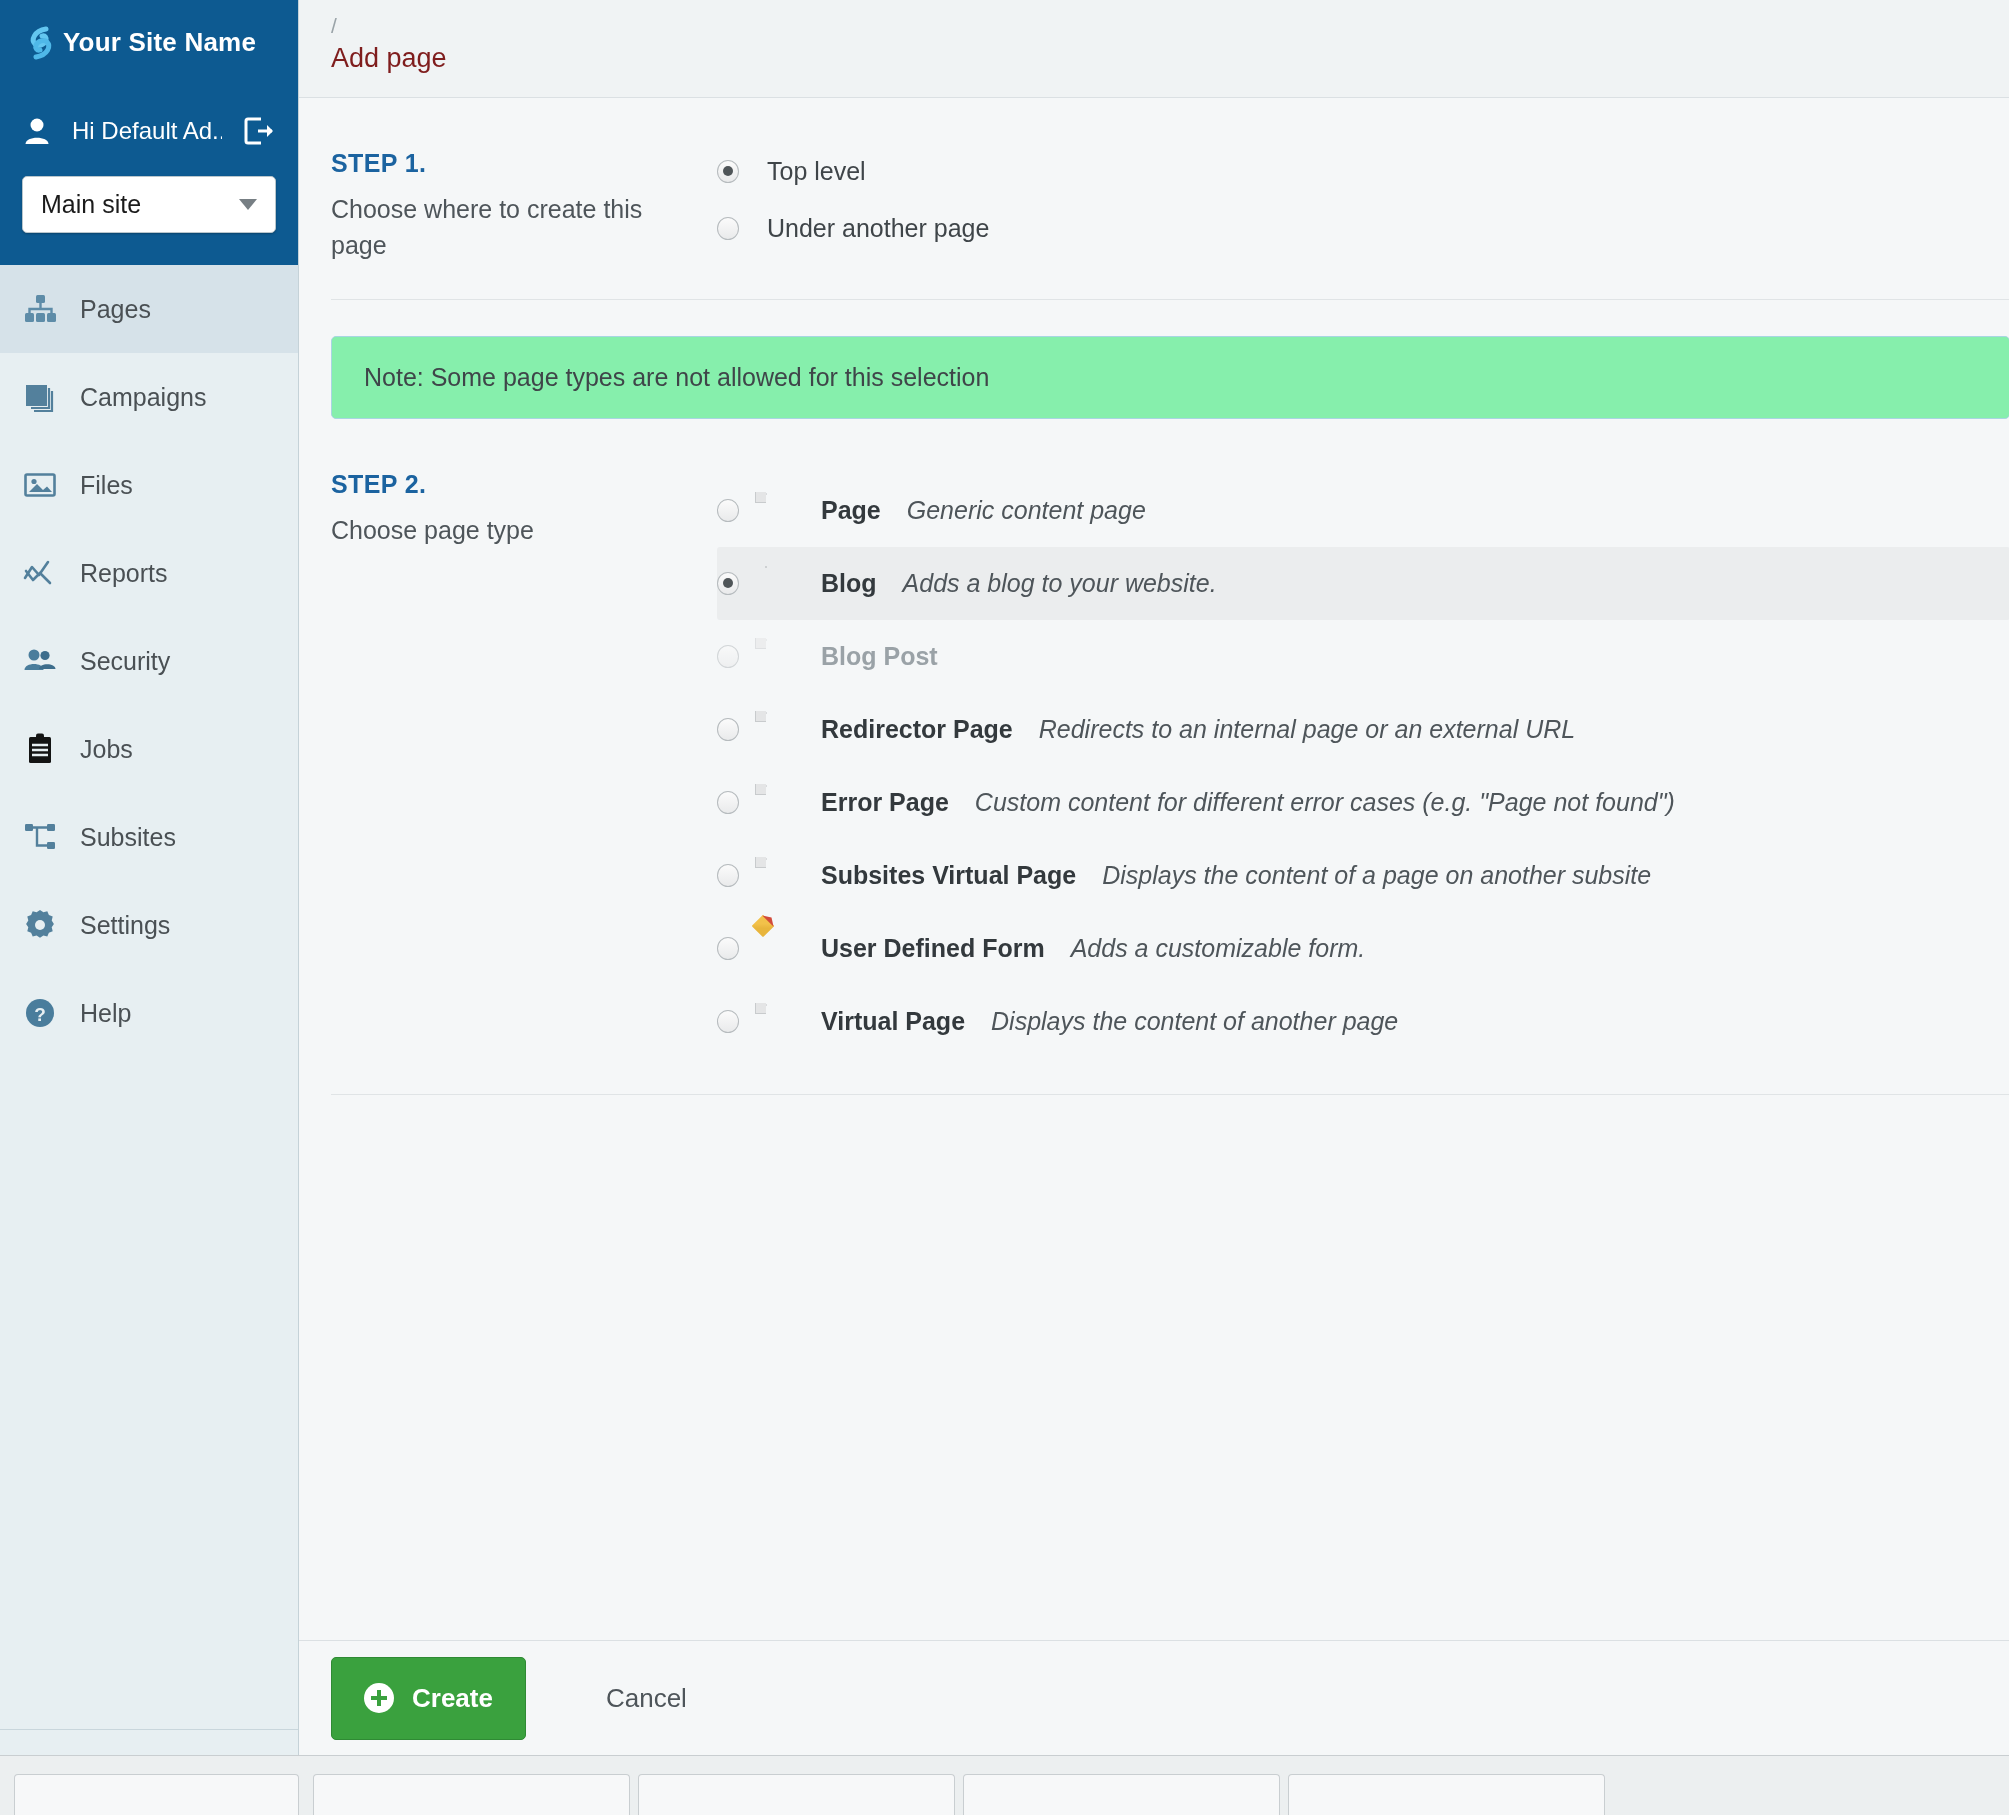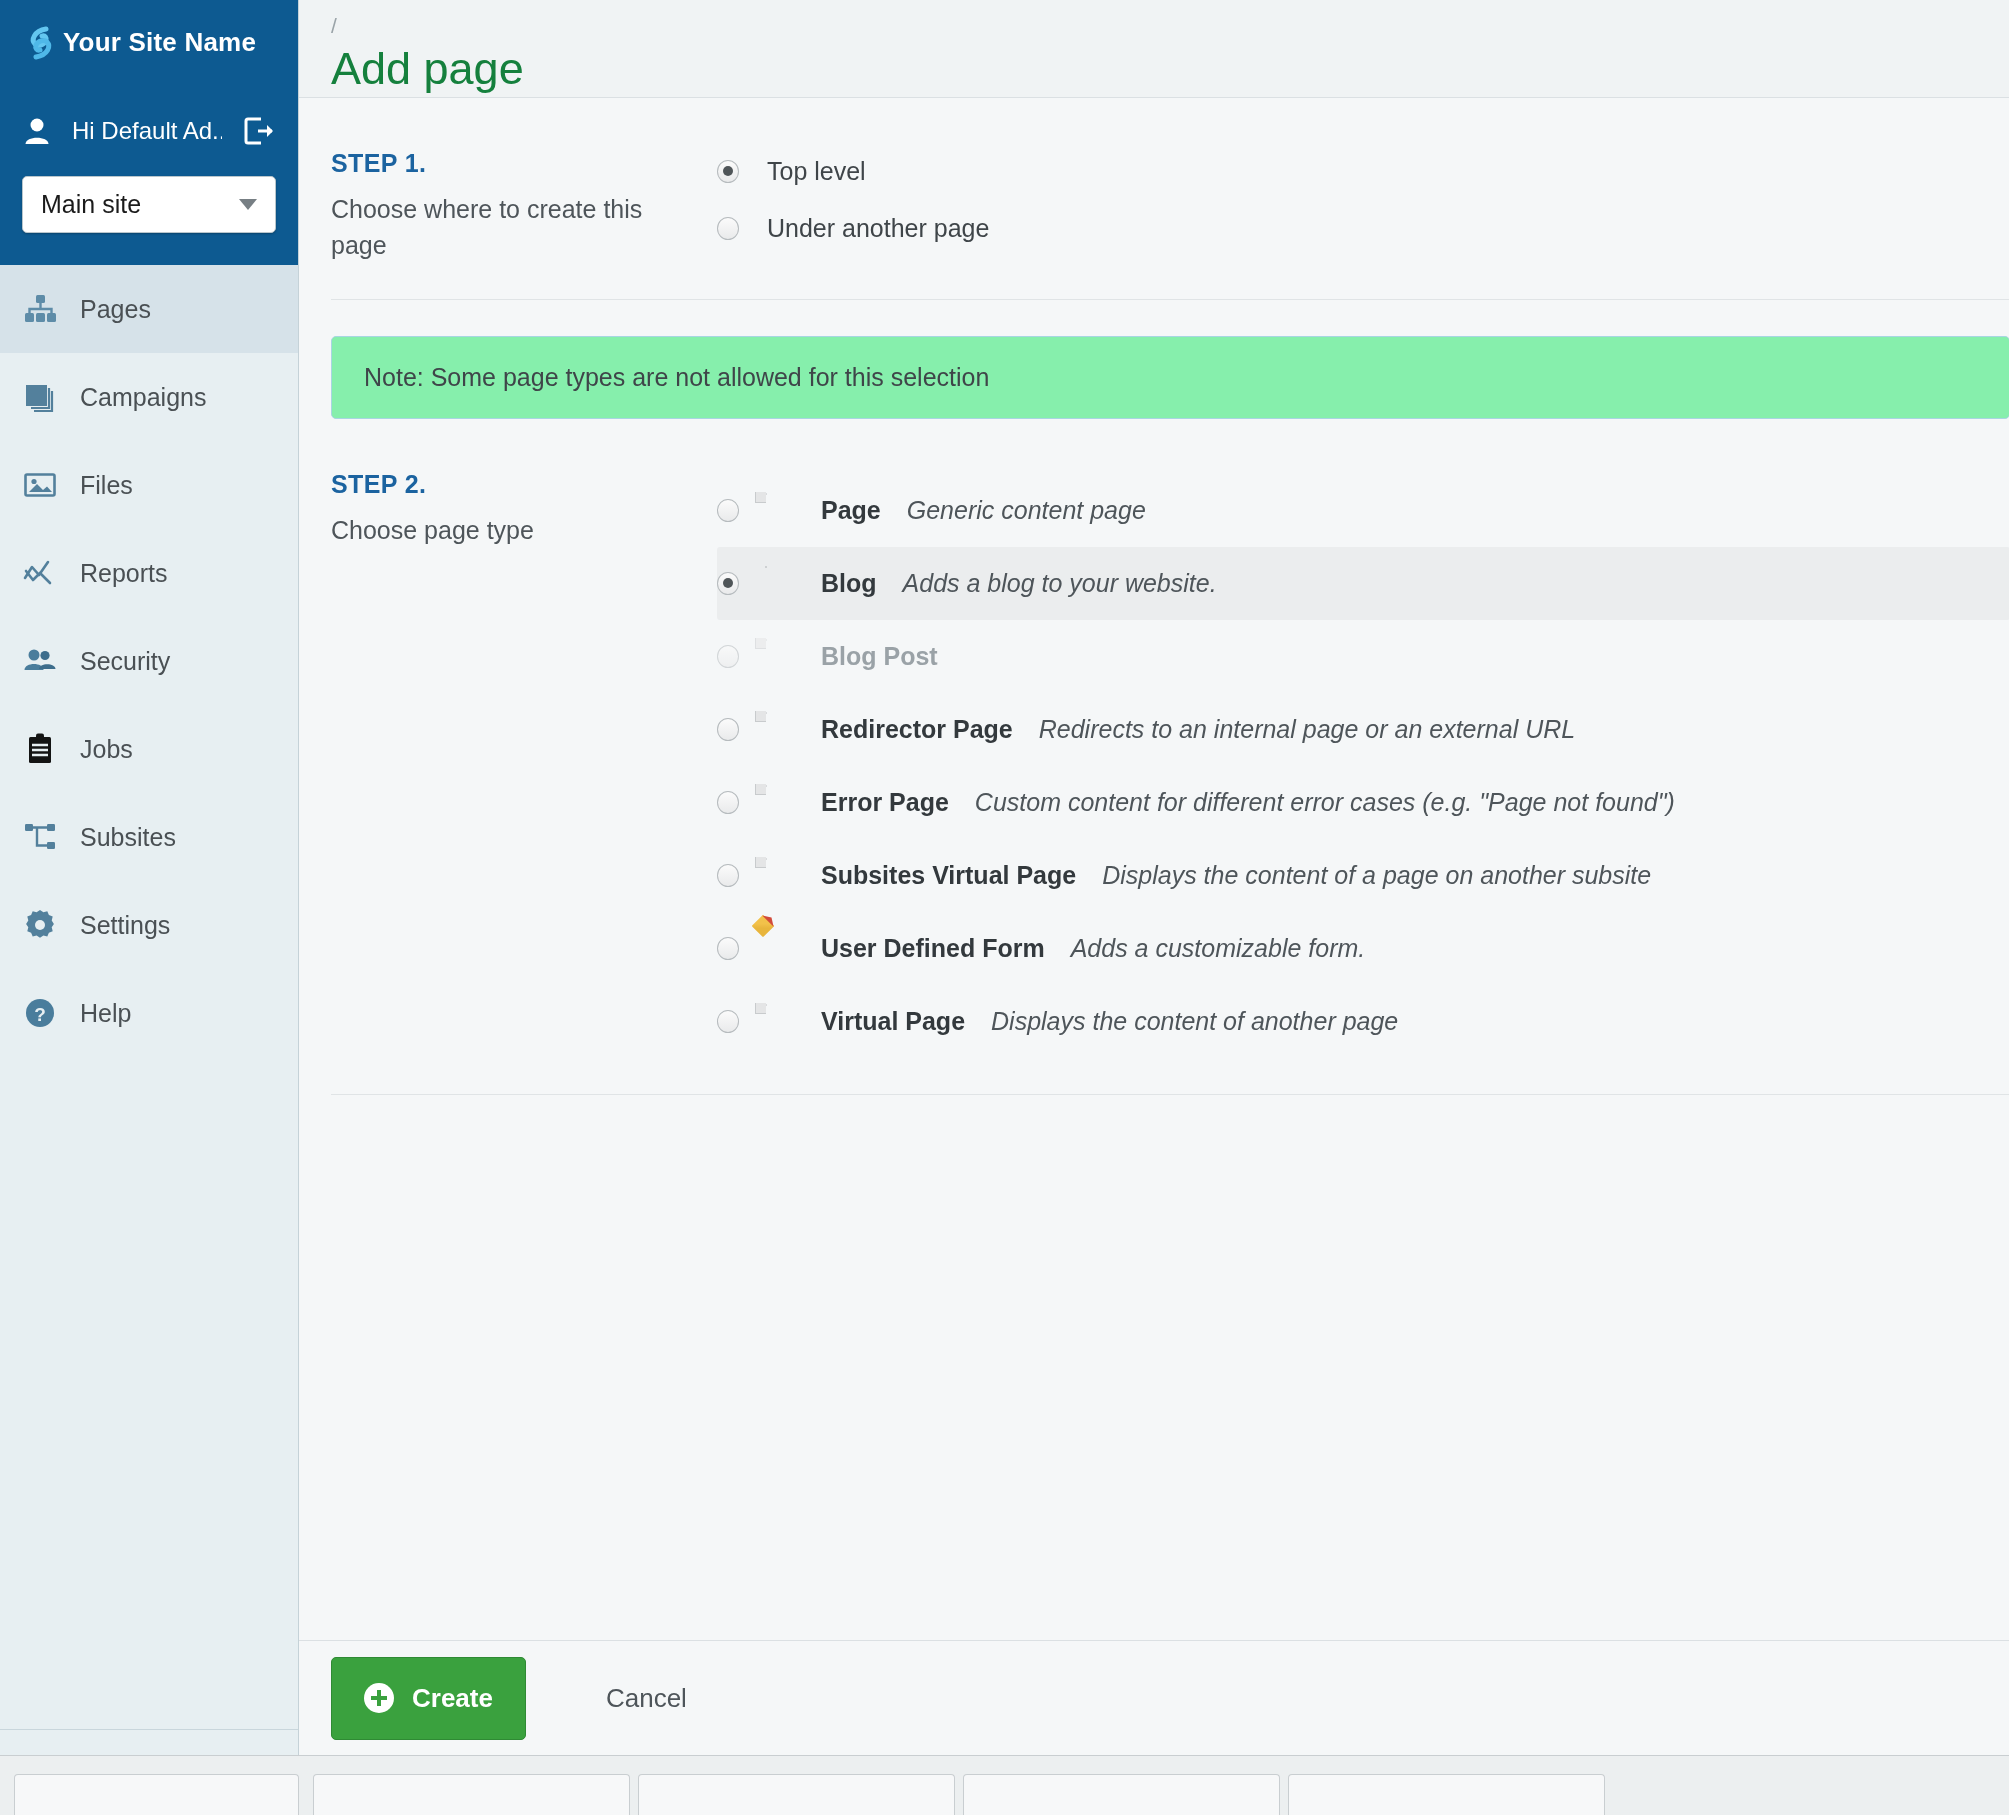--- a/index.html
+++ b/index.html
@@ -107,21 +107,21 @@
     position: relative;
     min-width: 0;
   }
   .topbar {
     height: 98px;
     background: #f0f3f4;
     border-bottom: 1px solid #dbe0e3;
     padding: 14px 0 0 32px;
   }
   .breadcrumb { font-size: 21px; color: #9aa3a8; line-height: 1.1; margin-bottom: 6px; }
-  .page-title { font-size: 45px; color: #15803d; font-weight: normal; }
+  .page-title { font-size: 27px; color: #7f1d1d; font-weight: normal; }
 
   .content {
     flex: 1;
     padding: 0 0 0 32px;
     overflow: hidden;
     position: relative;
   }
 
   .step-block { display: flex; padding-top: 51px; }
   .step-left { width: 386px; flex: 0 0 386px; padding-right: 30px; }

